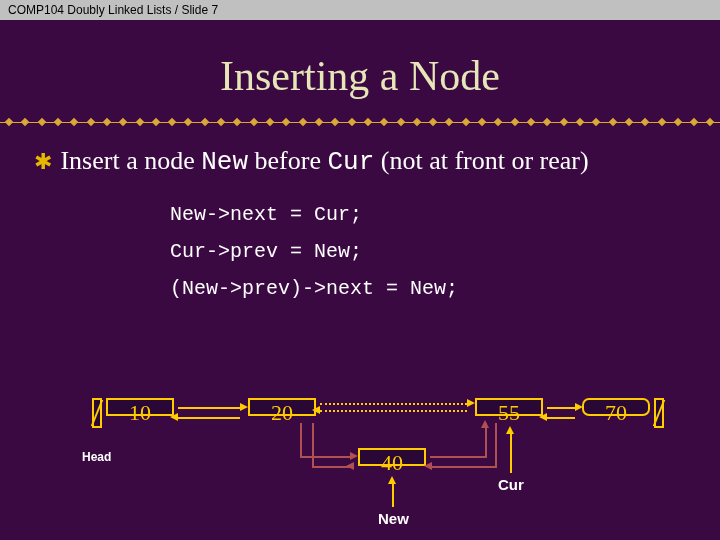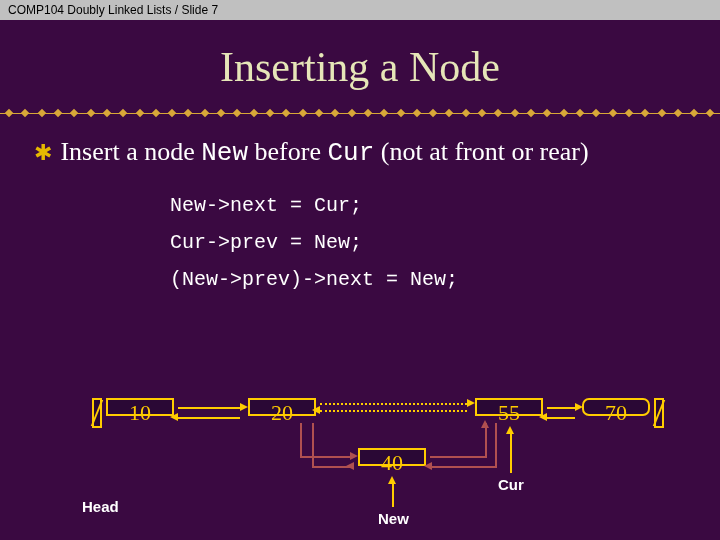--- a/index.html
+++ b/index.html
@@ -17,21 +17,21 @@
     color: #000;
     font-family: Arial, sans-serif;
     font-size: 12px;
     padding: 3px 8px;
     height: 20px;
   }
   .title {
     text-align: center;
     font-size: 42px;
     color: #e6e6b8;
-    margin-top: 23px;
+    margin-top: 32px;
     margin-bottom: 18px;
     font-weight: normal;
   }
   .divider {
     width: 100%;
     height: 8px;
     position: relative;
     margin-bottom: 18px;
   }
   .divider::before {
@@ -108,23 +108,22 @@
     position: absolute;
     left: 50%; top: 0; bottom: 0;
     width: 2px;
     background: #ffcc00;
     transform: skewX(-22deg) translateX(-1px);
   }
   .head-label {
     position: absolute;
     font-family: Arial, sans-serif;
     font-weight: bold;
-    font-size: 15px;
-    color: #fff;
-    margin-top: 48px;
+    font-size: 12px;
+    color: #fff;
   }
   .cur-label, .new-label {
     position: absolute;
     font-family: Arial, sans-serif;
     font-weight: bold;
     font-size: 15px;
     color: #fff;
   }
   .arrow-line {
     position: absolute;

